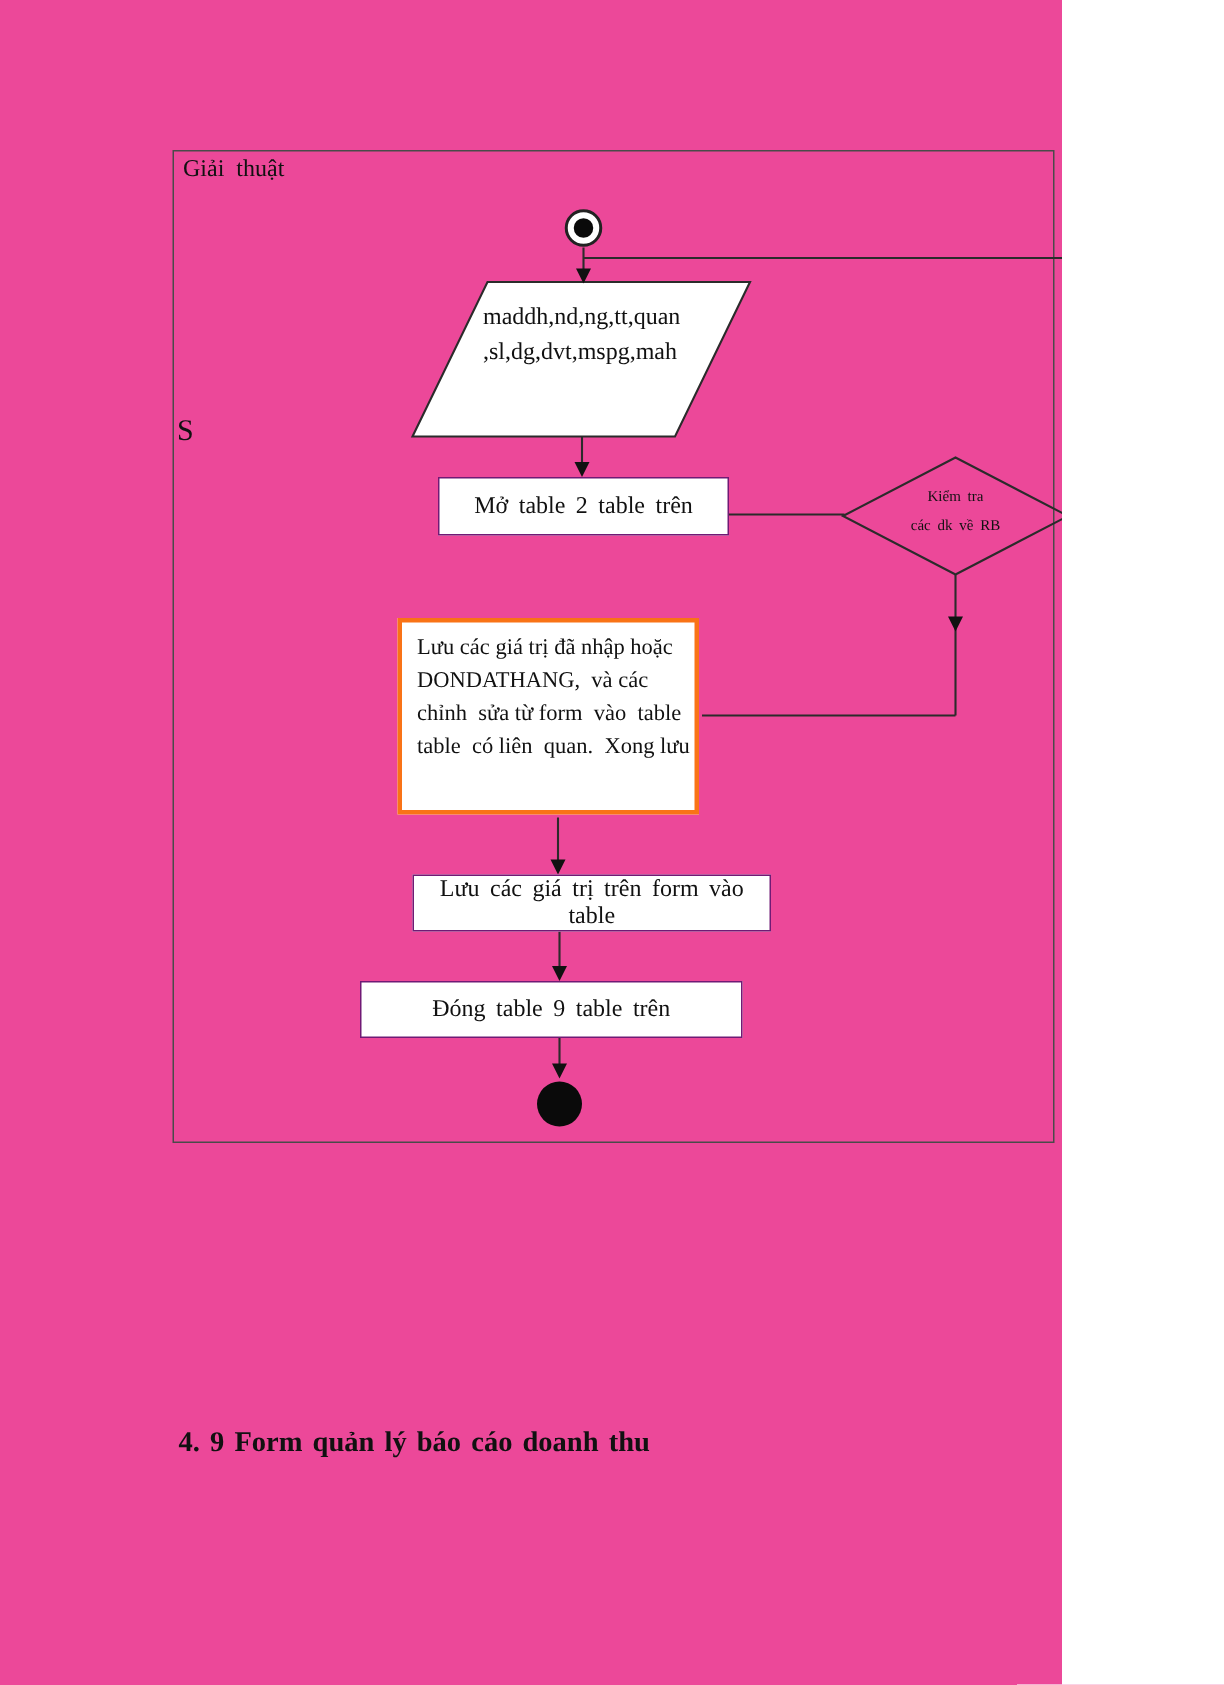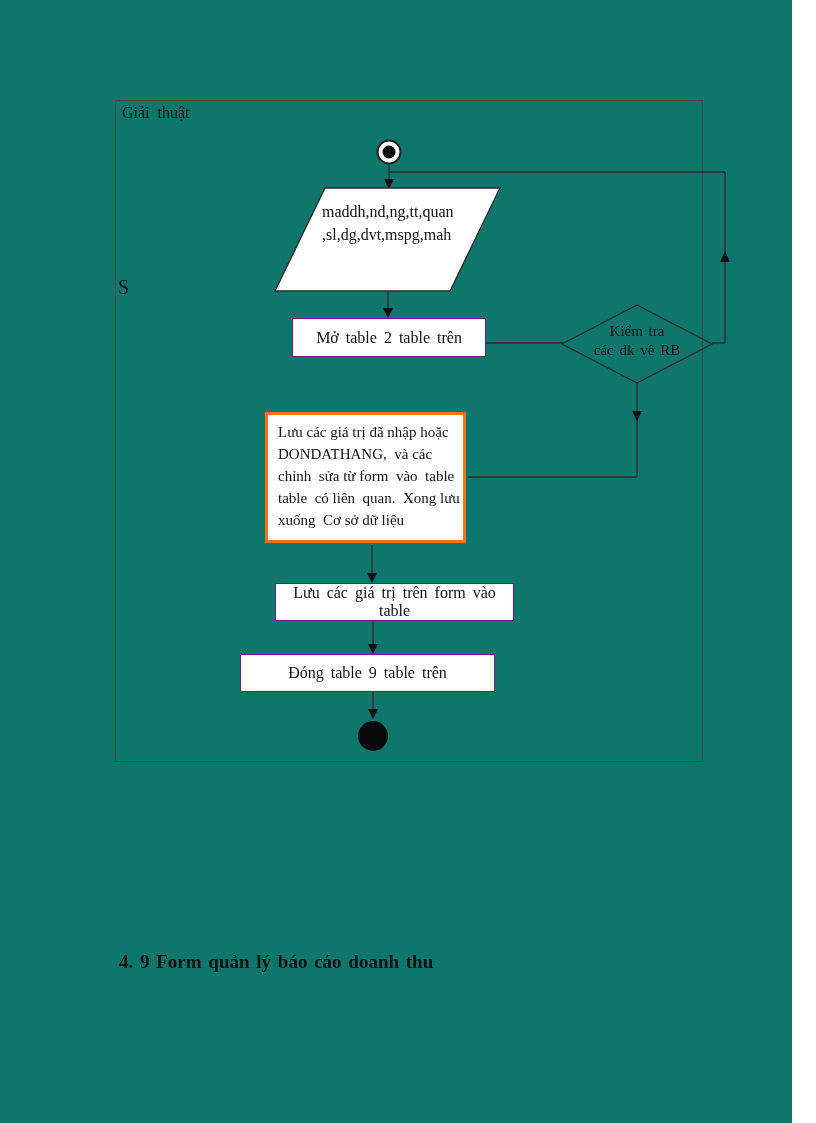--- a/index.html
+++ b/index.html
@@ -3,22 +3,22 @@
 <meta charset="utf-8">
 <style>
   html, body {
     margin: 0; padding: 0;
     background: #ffffff;
     font-family: "Liberation Serif", "DejaVu Serif", serif;
     color: #111;
   }
   .page {
     position: relative;
-    width: 792px; height: 1123px;
-    background: #0f766e;
+    width: 708px; height: 1123px;
+    background: #ec4899;
     overflow: hidden;
   }
   svg.diagram { position: absolute; left: 0; top: 0; }
 
   .frame-box {
     position: absolute;
     left: 115px; top: 100px;
     width: 586px; height: 660px;
     border: 1px solid #4a4a4a;
     background: transparent;
@@ -58,21 +58,21 @@
   .node-savedb div { white-space: pre; }
 
   .parallelogram-text {
     position: absolute;
     left: 322px; top: 200px;
     font-size: 16px; line-height: 23px;
   }
   .diamond-text {
     position: absolute;
     left: 567px; top: 322px; width: 140px;
-    font-size: 15px; line-height: 19px;
+    font-size: 10px; line-height: 19px;
     text-align: center; word-spacing: 2px;
   }
 
   .heading {
     position: absolute;
     left: 119px; top: 951px;
     font-size: 19px; font-weight: bold;
     word-spacing: 2px;
     margin: 0;
   }
@@ -141,21 +141,20 @@
   <div class="diamond-text">
     <div>Kiểm tra</div>
     <div>các dk về RB</div>
   </div>
 
   <div class="node-savedb">
     <div>Lưu các giá trị đã nhập hoặc</div>
     <div>DONDATHANG,  và các</div>
     <div>chỉnh  sửa từ form  vào  table</div>
     <div>table  có liên  quan.  Xong lưu</div>
-    <div>xuống  Cơ sở dữ liệu</div>
   </div>
 
   <div class="rect-node node-saveform">
     <span>Lưu các giá trị trên form vào table</span>
   </div>
 
   <div class="rect-node node-close">
     <span>Đóng table 9 table trên</span>
   </div>
 

